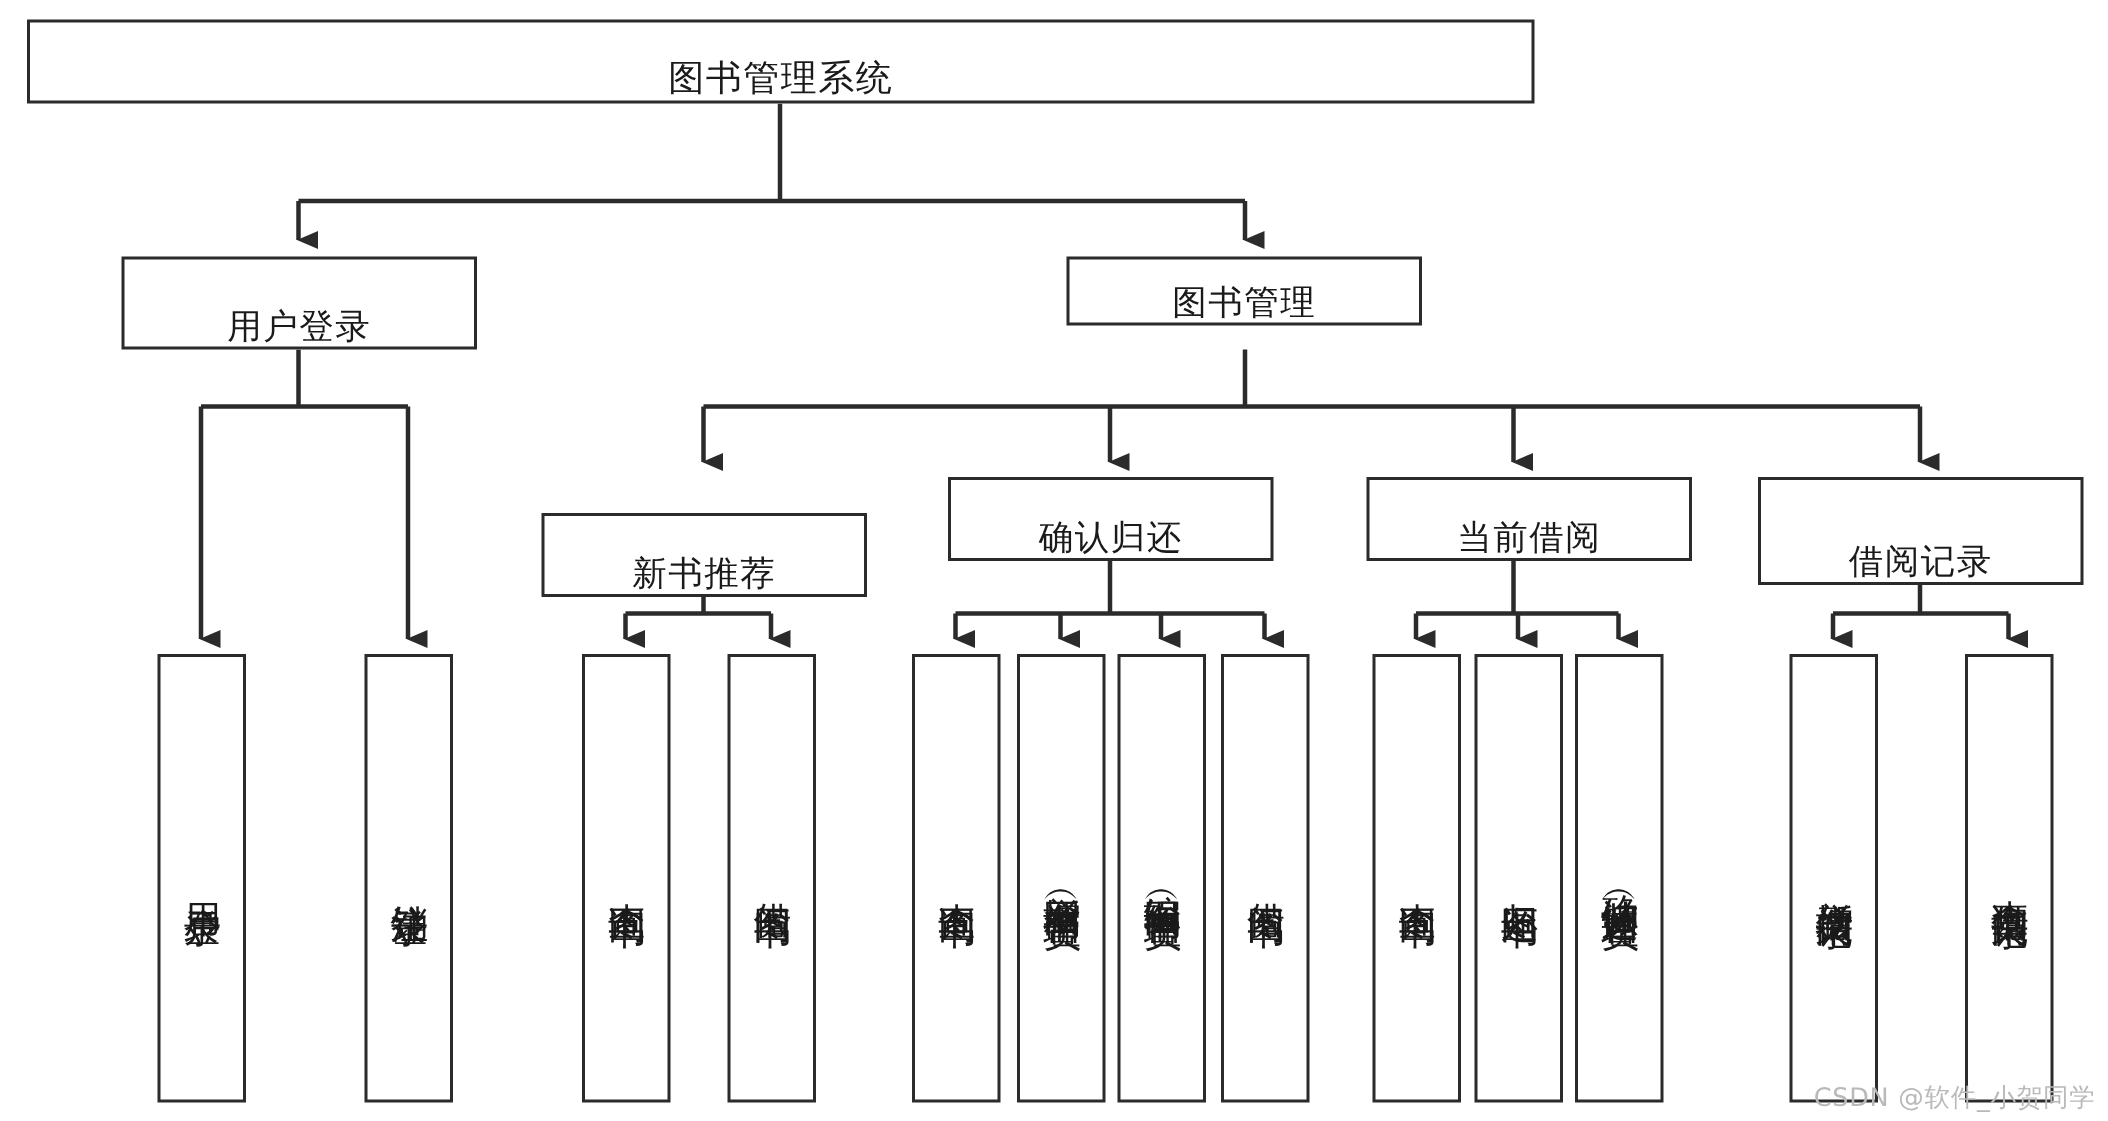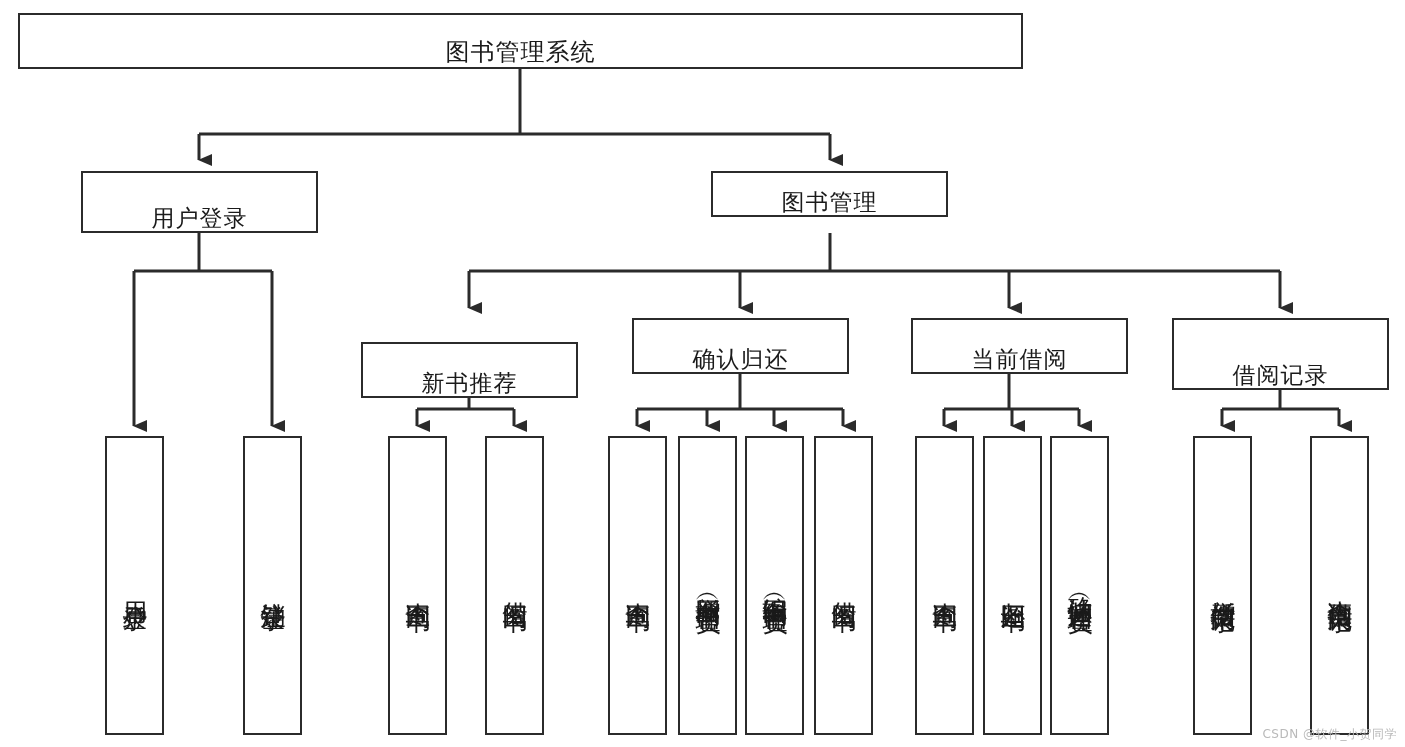--- a/index.html
+++ b/index.html
@@ -57,21 +57,21 @@
     top: 0;
     width: 1405px;
     height: 747px;
     pointer-events: none;
   }
   
   #watermark {
     position: absolute;
     right: 8px;
     bottom: 4px;
-    font-size: 12px;
+    font-size: 17px;
     color: #b9b9b9;
     letter-spacing: 0.5px;
     white-space: nowrap;
     font-family: "DejaVu Sans", "Liberation Sans", sans-serif;
   }
 </style>
 </head>
 <body>
 
 <div id="canvas">

